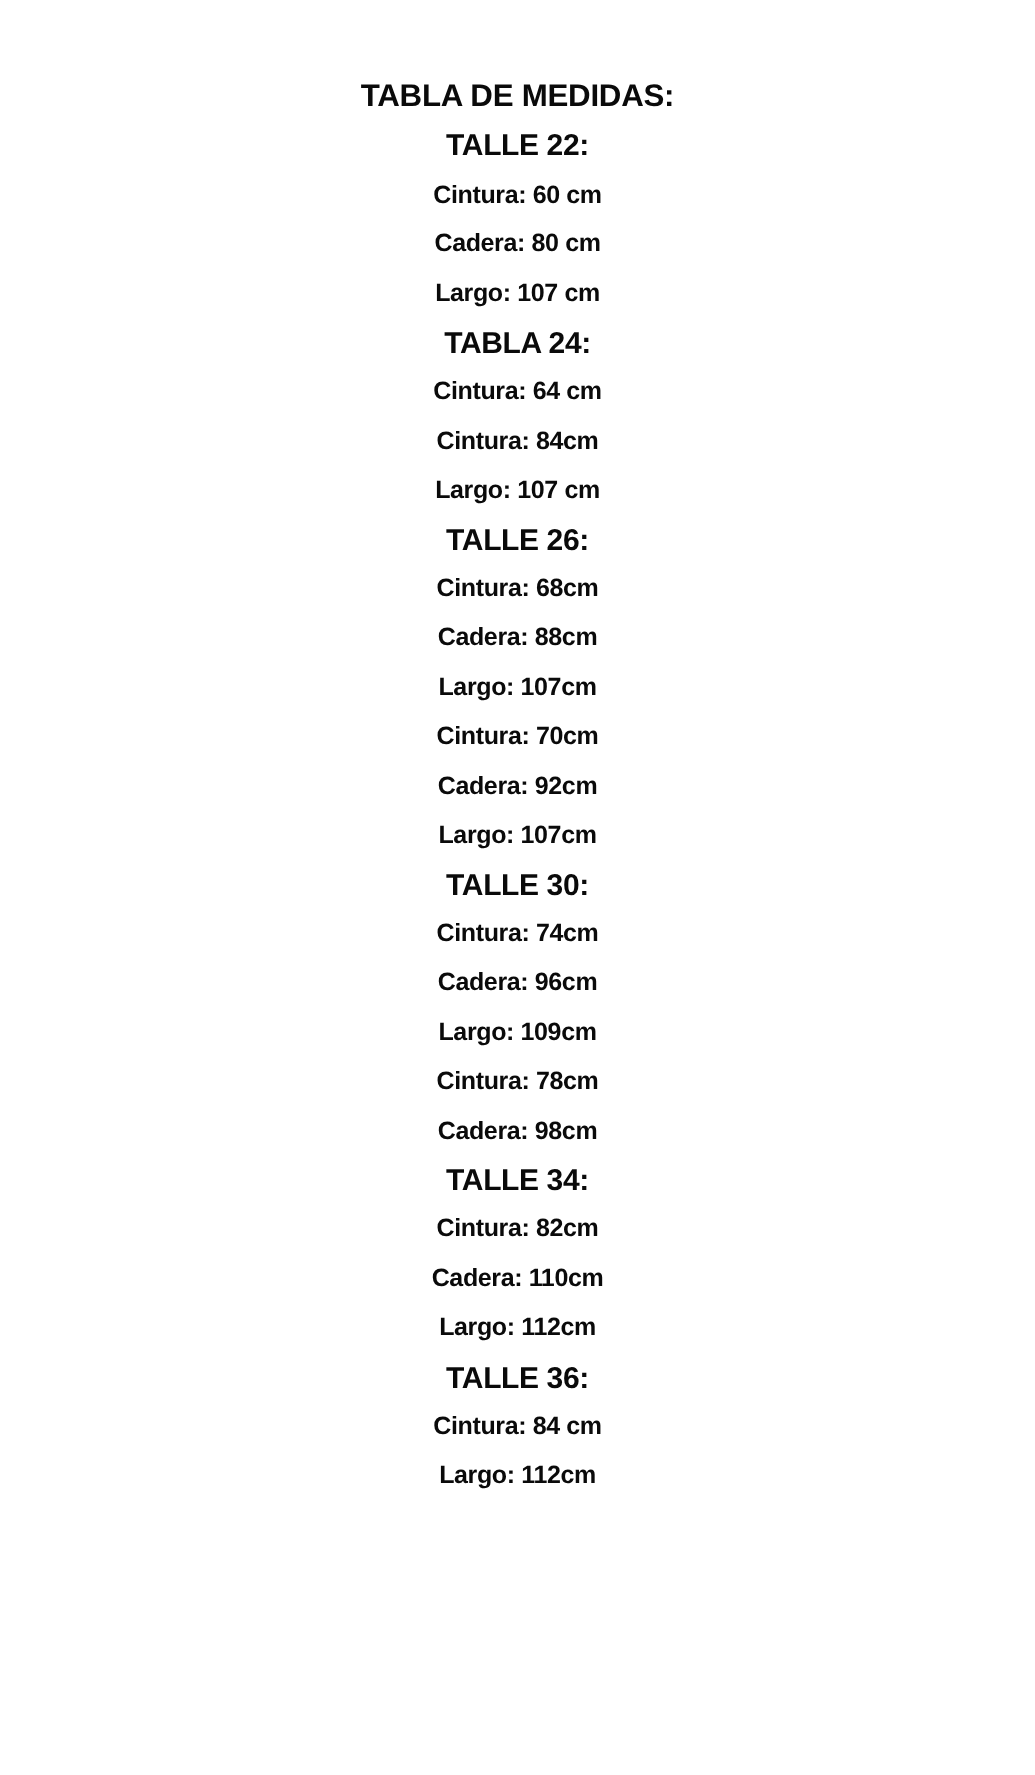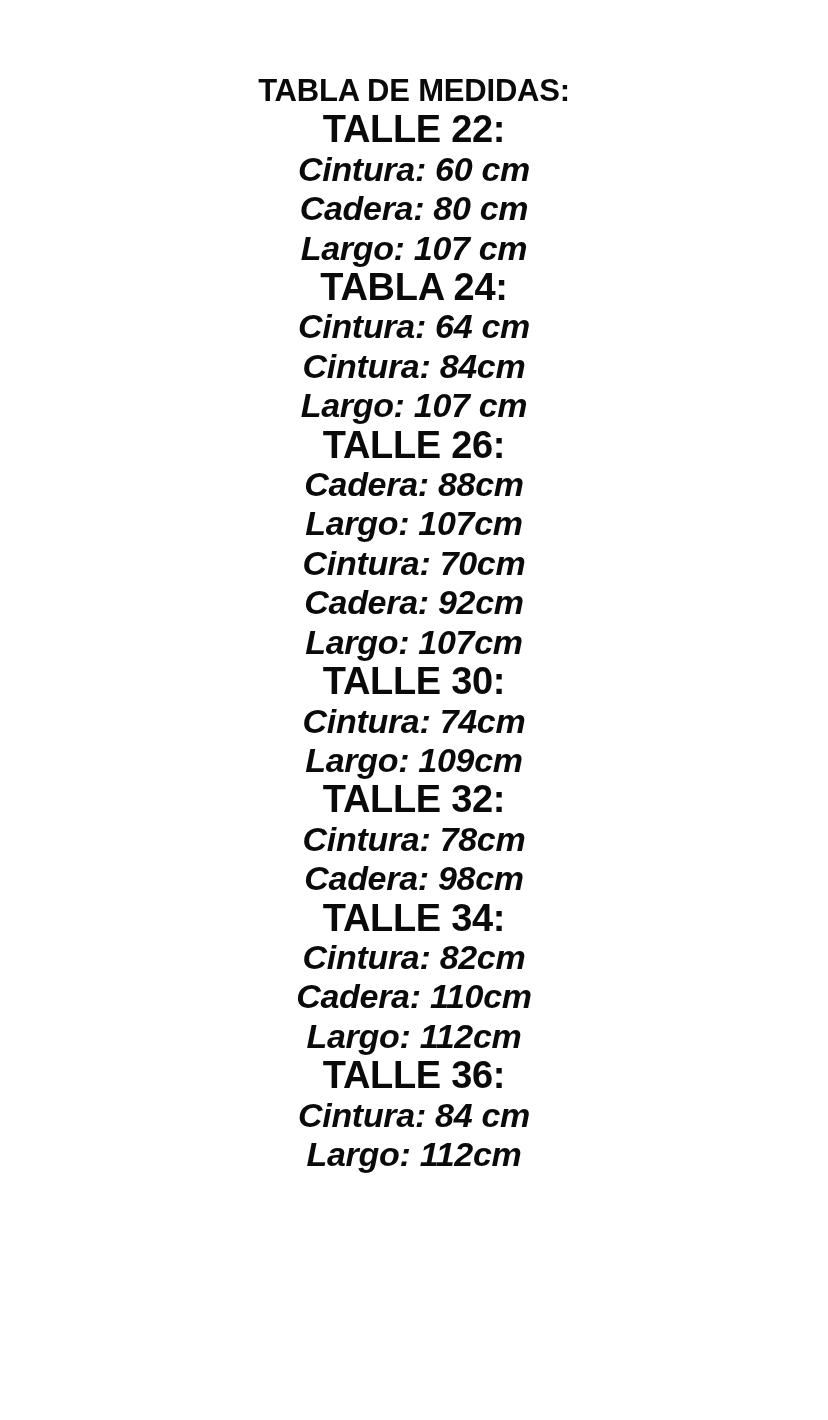--- a/index.html
+++ b/index.html
@@ -24,62 +24,61 @@
     align-items: center;
   }
   .line {
     text-align: center;
     font-weight: 700;
     letter-spacing: -0.3px;
     line-height: 39.4px;
     white-space: nowrap;
   }
   .title {
-    font-size: 31px;
+    font-size: 25px;
     letter-spacing: -0.2px;
-    margin-top: 13px;
   }
   .size-head {
-    font-size: 38px;
+    font-size: 24px;
   }
   .measure {
-    font-size: 34px;
-    font-style: italic;
+    font-size: 20px;
   }
 </style>
 </head>
 <body>
 
 <div class="sheet">
 
   <div class="line title">TABLA DE MEDIDAS:</div>
 
   <div class="line size-head">TALLE 22:</div>
   <div class="line measure">Cintura: 60 cm</div>
   <div class="line measure">Cadera: 80 cm</div>
   <div class="line measure">Largo: 107 cm</div>
 
   <div class="line size-head">TABLA 24:</div>
   <div class="line measure">Cintura: 64 cm</div>
   <div class="line measure">Cintura: 84cm</div>
   <div class="line measure">Largo: 107 cm</div>
 
   <div class="line size-head">TALLE 26:</div>
+  <div class="line measure">Cintura: 68cm</div>
   <div class="line measure">Cadera: 88cm</div>
   <div class="line measure">Largo: 107cm</div>
 
   <div class="line measure">Cintura: 70cm</div>
   <div class="line measure">Cadera: 92cm</div>
   <div class="line measure">Largo: 107cm</div>
 
   <div class="line size-head">TALLE 30:</div>
   <div class="line measure">Cintura: 74cm</div>
+  <div class="line measure">Cadera: 96cm</div>
   <div class="line measure">Largo: 109cm</div>
 
-  <div class="line size-head">TALLE 32:</div>
   <div class="line measure">Cintura: 78cm</div>
   <div class="line measure">Cadera: 98cm</div>
 
   <div class="line size-head">TALLE 34:</div>
   <div class="line measure">Cintura: 82cm</div>
   <div class="line measure">Cadera: 110cm</div>
   <div class="line measure">Largo: 112cm</div>
 
   <div class="line size-head">TALLE 36:</div>
   <div class="line measure">Cintura: 84 cm</div>

